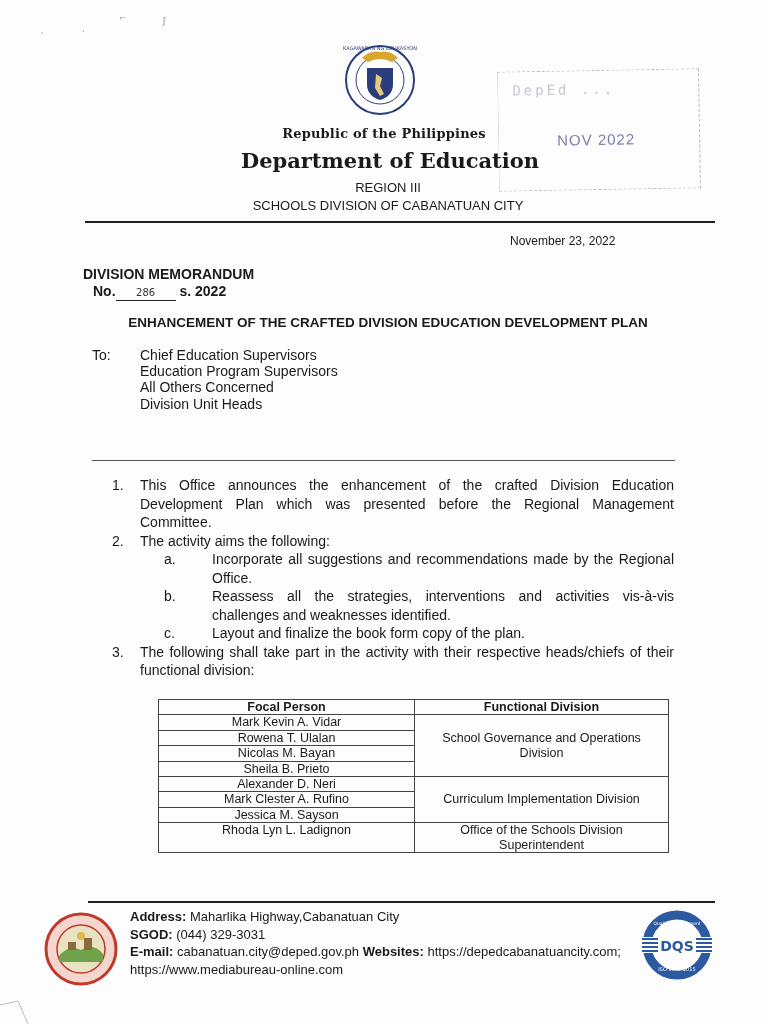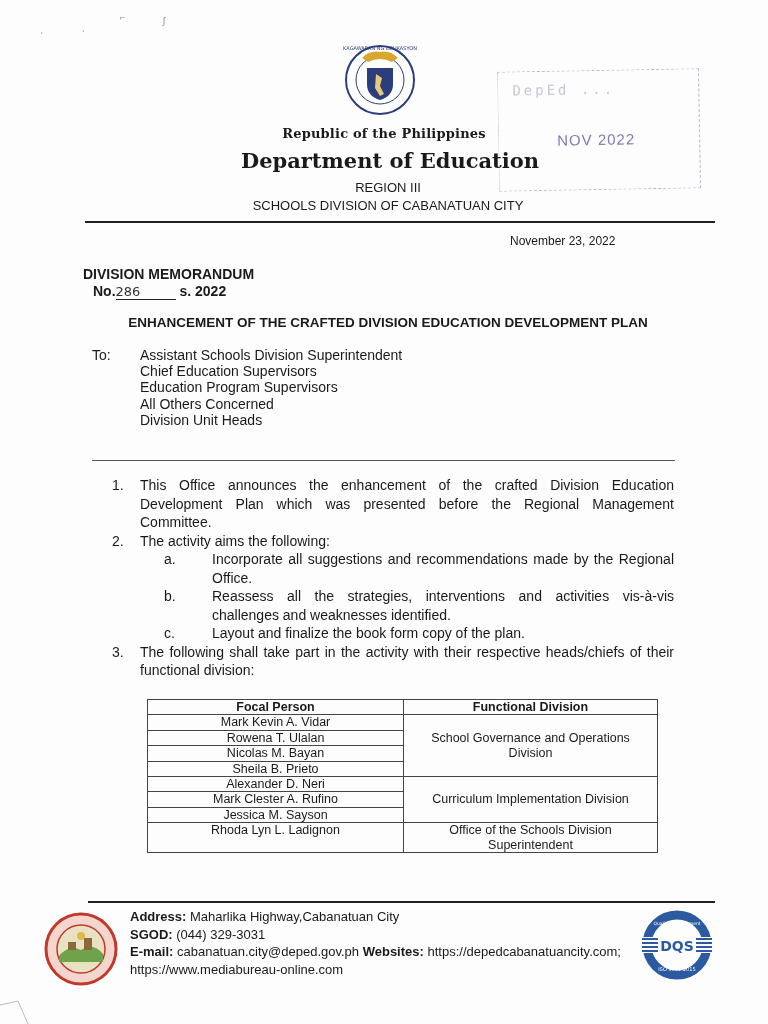--- a/index.html
+++ b/index.html
@@ -17,35 +17,35 @@
   .hdr-region { left:0; width:768px; top:180px; text-align:center; font-size:13px; padding-left:4px; }
   .hdr-division { left:0; width:768px; top:198px; text-align:center; font-size:13px; padding-left:4px; }
   .hdr-rule { left:85px; width:630px; top:221px; height:2px; background:#222; }
   .stamp { left:498px; top:70px; width:200px; height:118px; border:1px dashed #b8b8c8; border-left:1px dotted #bbb; transform:rotate(-1deg); }
   .stamp-text1 { left:14px; top:10px; font-family:"DejaVu Sans Mono", monospace; font-size:14px; color:#c8c8d4; letter-spacing:3px; }
   .stamp-date { left:58px; top:60px; font-size:15px; color:#7b7bb0; letter-spacing:1px; }
   
   .date { left:510px; top:234px; font-size:12px; }
   .memo-title { left:83px; top:266px; font-size:14px; font-weight:bold; }
   .memo-no { left:93px; top:283px; font-size:14px; font-weight:bold; }
-  .memo-no .numline { display:inline-block; width:60px; border-bottom:1px solid #222; font-weight:normal; font-family:"DejaVu Sans", sans-serif; font-size:13px; color:#333; line-height:14px; }
+  .memo-no .numline { display:inline-block; width:60px; border-bottom:1px solid #222; text-align:center; font-weight:normal; font-family:"DejaVu Sans", sans-serif; font-size:10px; color:#333; line-height:14px; }
   .subject { left:0; width:768px; top:315px; text-align:center; font-size:13.5px; font-weight:bold; padding-left:4px; }
   .to-label { left:92px; top:347px; font-size:14px; }
   .to-list { left:140px; top:347px; font-size:14px; line-height:16.2px; }
   .to-list div { white-space:nowrap; }
   .to-rule { left:92px; width:583px; top:460px; height:1px; background:#555; }
   .items { left:112px; top:476px; width:562px; font-size:14px; line-height:18.5px; }
   .item { display:flex; }
   .item .num { width:28px; flex:none; }
   .item .txt { flex:1; text-align:justify; }
   .sub { display:flex; margin-left:52px; }
   .sub .let { width:20px; flex:none; }
   .sub .txt { flex:1; text-align:justify;margin-left:28px; }
   
-  table.focal { position:absolute; left:147px; top:699px; width:511px; border-collapse:collapse; font-size:12.5px; }
+  table.focal { position:absolute; left:158px; top:699px; width:511px; border-collapse:collapse; font-size:12.5px; }
   table.focal th, table.focal td { border:1px solid #444; padding:0 6px; line-height:14.4px; height:14px; }
   table.focal th { font-weight:bold; text-align:center; }
   table.focal td.name { width:243px; text-align:center; }
   table.focal td.div { text-align:center; vertical-align:middle; }
   
   .foot-rule { left:88px; width:627px; top:901px; height:2px; background:#222; }
   .foot-logo-left { left:44px; top:912px; width:74px; height:74px; }
   .foot-text { left:130px; top:908px; font-size:13px; line-height:17.6px; color:#1a1a1a; }
   .foot-text b { font-weight:bold; }
   .foot-logo-right { left:638px; top:903px; width:78px; height:78px; }
@@ -84,21 +84,20 @@
 <div class="abs date">November 23, 2022</div>
 <div class="abs memo-title">DIVISION MEMORANDUM</div>
 <div class="abs memo-no">
   <span>No.</span><span class="numline">286</span>
   <span>s. 2022</span>
 </div>
 <div class="abs subject">ENHANCEMENT OF THE CRAFTED DIVISION EDUCATION DEVELOPMENT PLAN</div>
 
 <div class="abs to-label">To:</div>
 <div class="abs to-list">
-  <div>Assistant Schools Division Superintendent</div>
   <div>Chief Education Supervisors</div>
   <div>Education Program Supervisors</div>
   <div>All Others Concerned</div>
   <div>Division Unit Heads</div>
 </div>
 <div class="abs to-rule"></div>
 
 <div class="abs items">
   <div class="item">
     <span class="num">1.</span>

